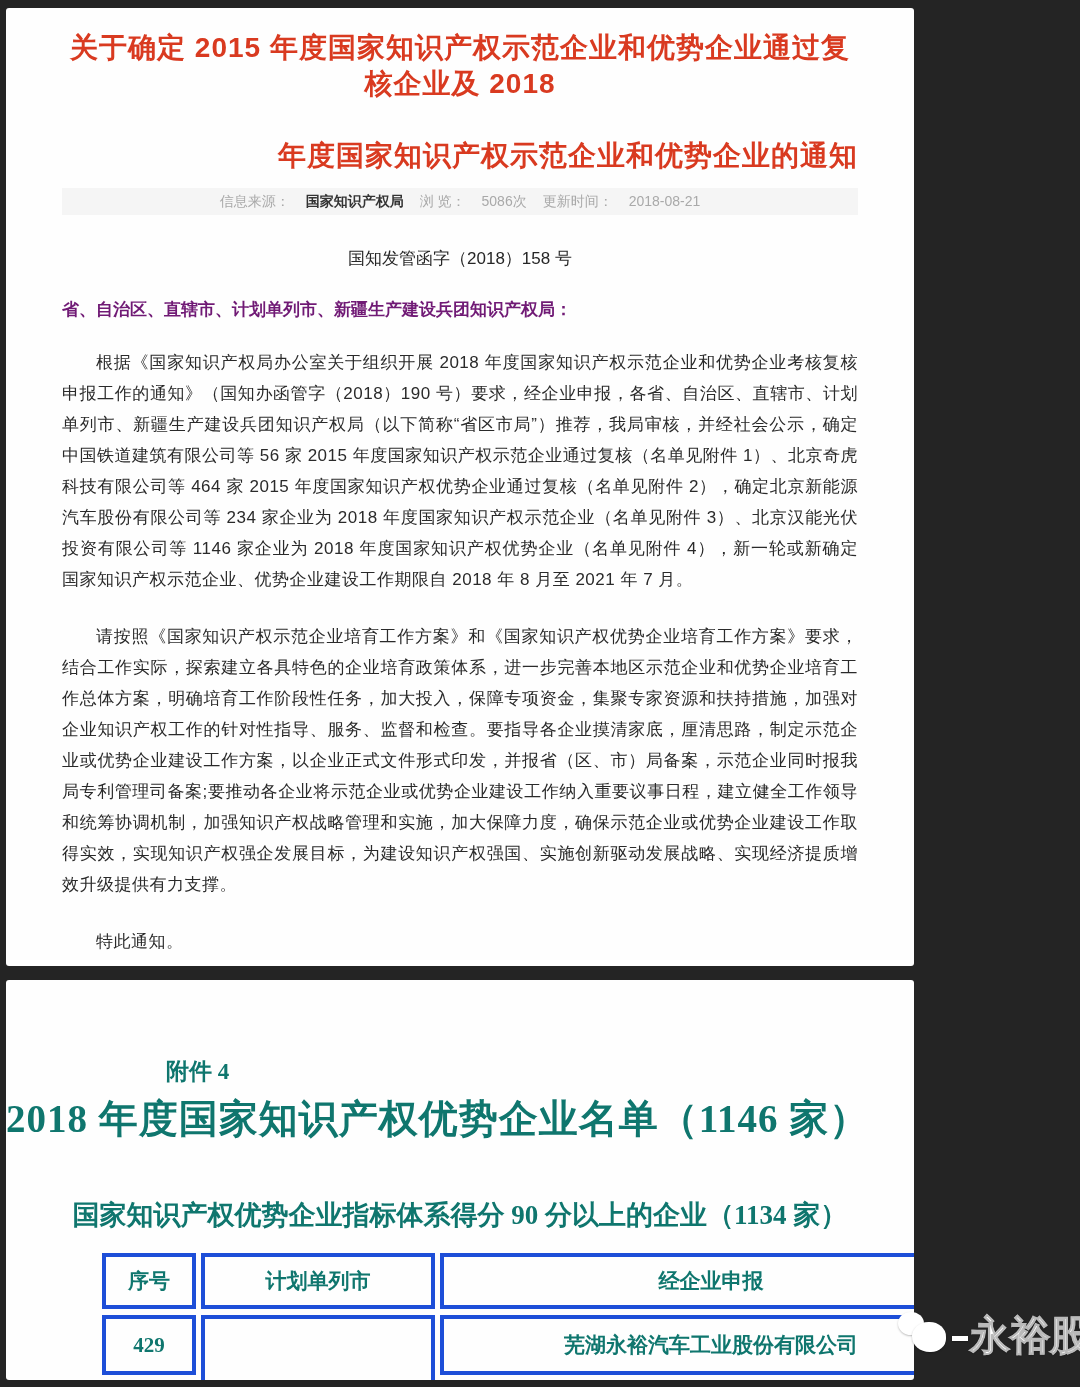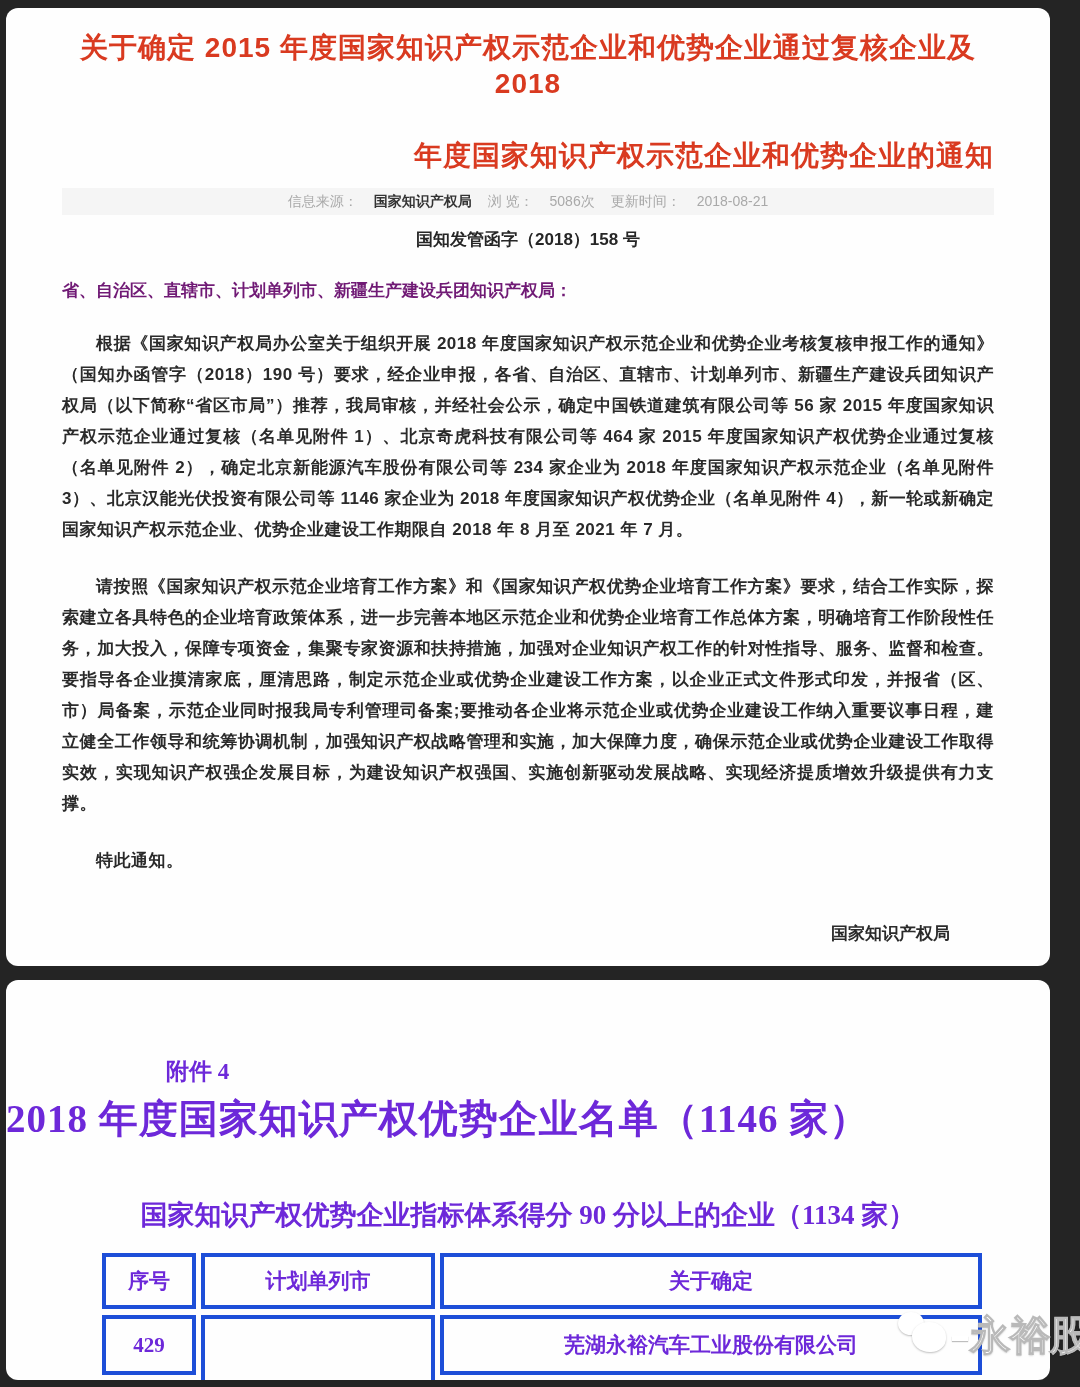--- a/index.html
+++ b/index.html
@@ -4,64 +4,64 @@
 <style>
   html,body { margin:0; padding:0; }
   body {
     width:1080px; height:1387px;
     background:#242424;
     font-family:"Liberation Sans","DejaVu Sans",sans-serif;
     position:relative;
     overflow:hidden;
   }
   .card {
-    position:absolute; left:6px; width:1044px;
-    background:#fefefe; border-radius:12px;
+    position:absolute; left:6px; width:908px;
+    background:#fefefe; border-radius:3px;
     box-sizing:border-box;
   }
   #notice-card { top:8px; height:958px; padding:0 56px; overflow:hidden; }
   #attachment-card { top:980px; height:400px; overflow:hidden; }
 
   
   .notice-title {
     color:#d93a20; font-weight:bold; font-size:28px;
     text-align:center; line-height:36px; letter-spacing:1px;
   }
   .title-line1 { padding-top:22px; }
   .title-line2 { margin-top:36px;text-align:right; }
   .meta-bar {
     margin-top:14px; background:#f5f5f5; height:27px; line-height:27px;
     text-align:center; font-size:14px; color:#a9a9a9; white-space:nowrap;
   }
   .meta-bar .strong { color:#333; font-weight:bold; }
   .meta-bar span { margin:0 8px; }
   .doc-number {
-    margin-top:13px; text-align:center;
-    font-size:17px; font-weight:bold; color:#262626;
+    margin-top:32px; text-align:center;
+    font-size:17px; font-weight:normal; color:#262626;
   }
   .salutation {
     margin-top:28px; font-size:17px; font-weight:bold; color:#701a75;
   }
   .body-para {
-    margin-top:26px; font-size:17px; font-weight:bold; color:#2a2a2a;
+    margin-top:26px; font-size:17px; font-weight:normal; color:#2a2a2a;
     line-height:31px; text-align:justify; text-indent:2em;
     letter-spacing:0.5px;
   }
   .closing { margin-top:26px; }
   .signer {
     margin-top:46px; text-align:right; padding-right:44px;
     font-size:17px; font-weight:bold; color:#2a2a2a;
   }
   .sign-date {
     margin-top:30px; text-align:right; padding-right:38px;
     font-size:17px; font-weight:bold; color:#2a2a2a;
   }
 
   
-  #attachment-card { font-family:"Liberation Serif","DejaVu Serif",serif; color:#6d28d9; }
+  #attachment-card { font-family:"Liberation Serif","DejaVu Serif",serif; color:#0f766e; }
   .attach-label {
     margin:76px 0 0 160px; font-size:23px; font-weight:bold;
   }
   .attach-title {
     margin-top:8px; 
     font-size:39px; font-weight:bold; letter-spacing:1px; line-height:48px;
   }
   .attach-subtitle {
     margin-top:54px; text-align:center;
     font-size:27px; font-weight:bold;
@@ -139,21 +139,21 @@
 
   <div class="attach-title">2018 年度国家知识产权优势企业名单（1146 家）</div>
 
   <div class="attach-subtitle">国家知识产权优势企业指标体系得分 90 分以上的企业（1134 家）</div>
 
   <table class="attach-table">
     <tbody>
         <tr class="header-row">
       <th class="col-no">序号</th>
       <th class="col-rec">计划单列市</th>
-      <th>关于确定</th>
+      <th>经企业申报</th>
     </tr>
     <tr class="data-row">
       <td class="row-no-cell">429</td>
       <td rowspan="2"></td>
       <td>芜湖永裕汽车工业股份有限公司</td>
     </tr>
     <tr class="partial-row">
       <td></td>
       <td></td>
     </tr>

